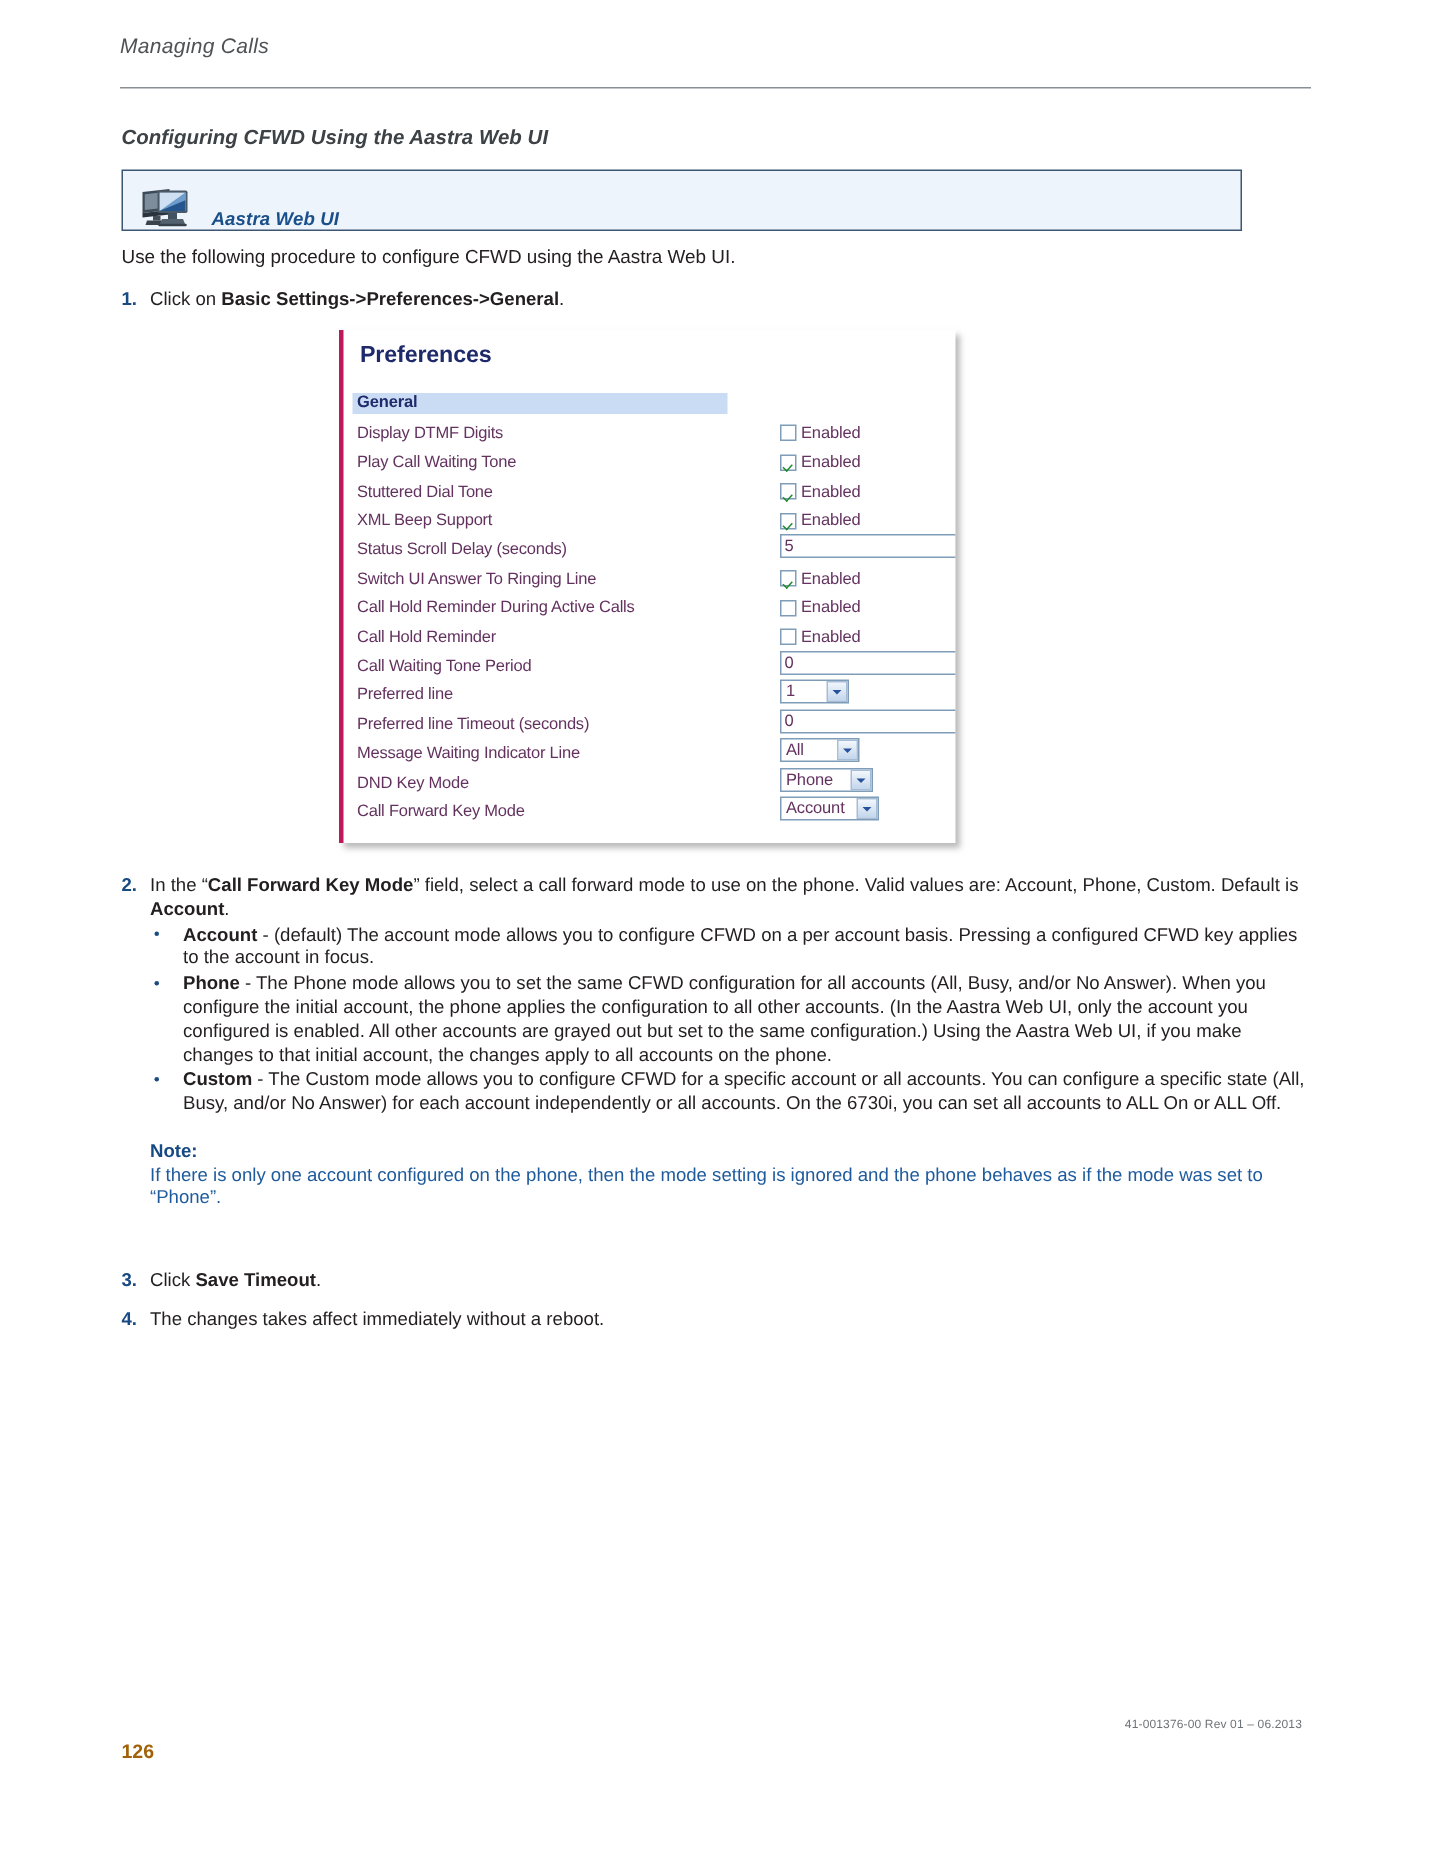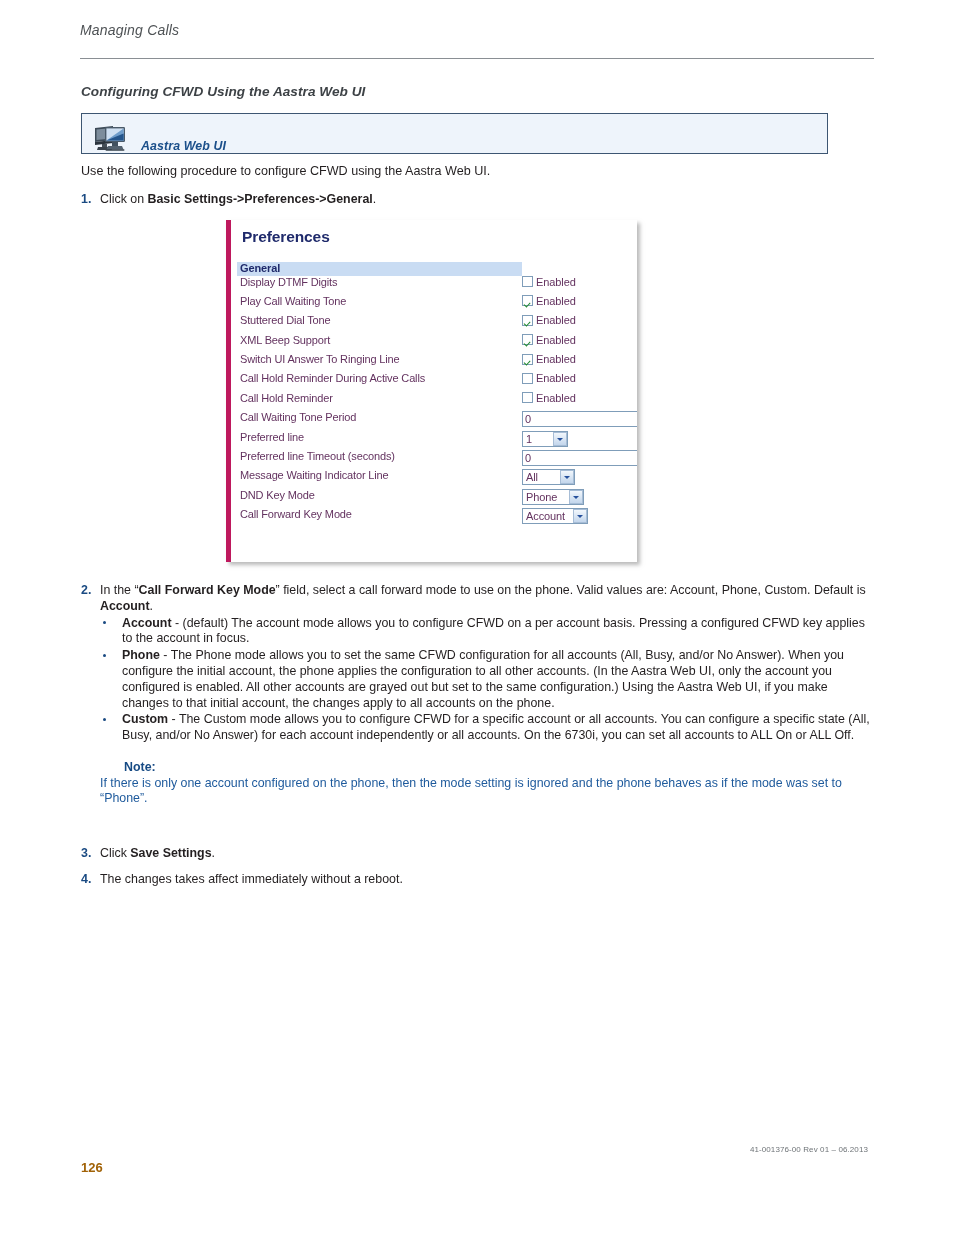--- a/index.html
+++ b/index.html
@@ -143,32 +143,31 @@
     margin-left: 19px;
     margin-top: 4px;
     color: #1e5a9c;
     font-size: 12.4px;
     line-height: 15.8px;
   }
   .note-title {
     font-weight: bold;
     color: #164a84;
     display: block;
-    margin-left: 24px;
   }
 
   
   .shot {
     position: absolute;
     left: 226px;
     top: 220px;
     width: 411px;
     height: 342px;
     background: #ffffff;
-    border-left: 5px solid #be185d;
+    border-left: 3px solid #be185d;
     box-shadow: 3px 3px 4px rgba(130,130,130,0.55);
     box-sizing: border-box;
     font-size: 11px;
     color: #5b3a5e;
     overflow: hidden;
   }
   .shot-title {
     position: absolute;
     left: 11px;
     top: 8px;
@@ -178,35 +177,35 @@
     letter-spacing: -0.1px;
   }
   .shot-table {
     position: absolute;
     left: 0;
     top: 42px;
     width: 411px;
   }
   .grow-head {
     margin-left: 6px;
-    width: 285px;
+    width: 250px;
     height: 13.5px;
     background: #c9dcf3;
     color: #1f2a6b;
     font-size: 11px;
     font-weight: bold;
     padding-left: 3px;
     box-sizing: border-box;
     line-height: 13.5px;
     letter-spacing: -0.1px;
   }
   .grow {
     height: 19.4px;
     display: flex;
-    align-items: flex-start;
+    align-items: flex-end;
     position: relative;
   }
   .grow .glabel {
     margin-left: 9px;
     width: 285px;
     font-size: 11px;
     color: #63325f;
     letter-spacing: -0.15px;
     white-space: nowrap;
   }
@@ -390,20 +389,26 @@
     </div>
 
     <div class="grow">
       <span class="glabel">XML Beep Support</span>
       <span class="gctl">
         <span class="cbx checked"></span>
         <span class="cbx-label">Enabled</span>
       </span>
     </div>
 
+    <div class="grow">
+      <span class="glabel">Status Scroll Delay (seconds)</span>
+      <span class="gctl">
+        <span class="tbx">5</span>
+      </span>
+    </div>
 
     <div class="grow">
       <span class="glabel">Switch UI Answer To Ringing Line</span>
       <span class="gctl">
         <span class="cbx checked"></span>
         <span class="cbx-label">Enabled</span>
       </span>
     </div>
 
     <div class="grow">
@@ -497,21 +502,21 @@
 
     <span class="note-block">
       <span class="note-title">Note:</span>
       <span>If there is only one account configured on the phone, then the mode setting is ignored and the phone behaves as if the mode was set to “Phone”.</span>
     </span>
   </span>
 </div>
 
 <div class="numlist-item step3">
   <span class="num">3.</span>
-  <span class="body"><span>Click </span><b>Save Settings</b><span>.</span></span>
+  <span class="body"><span>Click </span><b>Save Timeout</b><span>.</span></span>
 </div>
 
 <div class="numlist-item step4">
   <span class="num">4.</span>
   <span class="body">The changes takes affect immediately without a reboot.</span>
 </div>
 
 <div class="footer-page">126</div>
 <div class="footer-doc">41-001376-00 Rev 01 – 06.2013</div>
 

